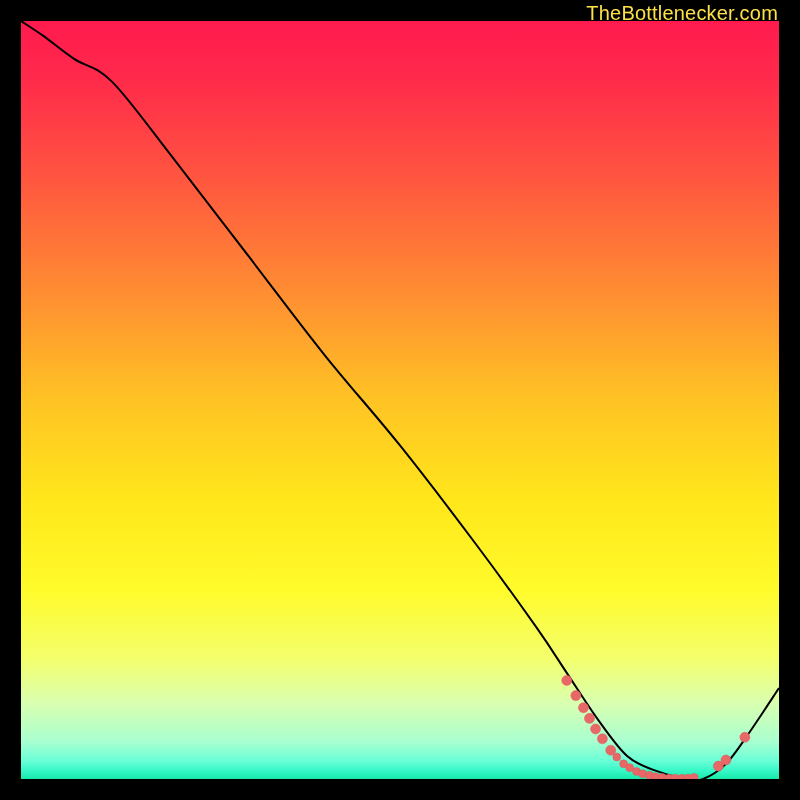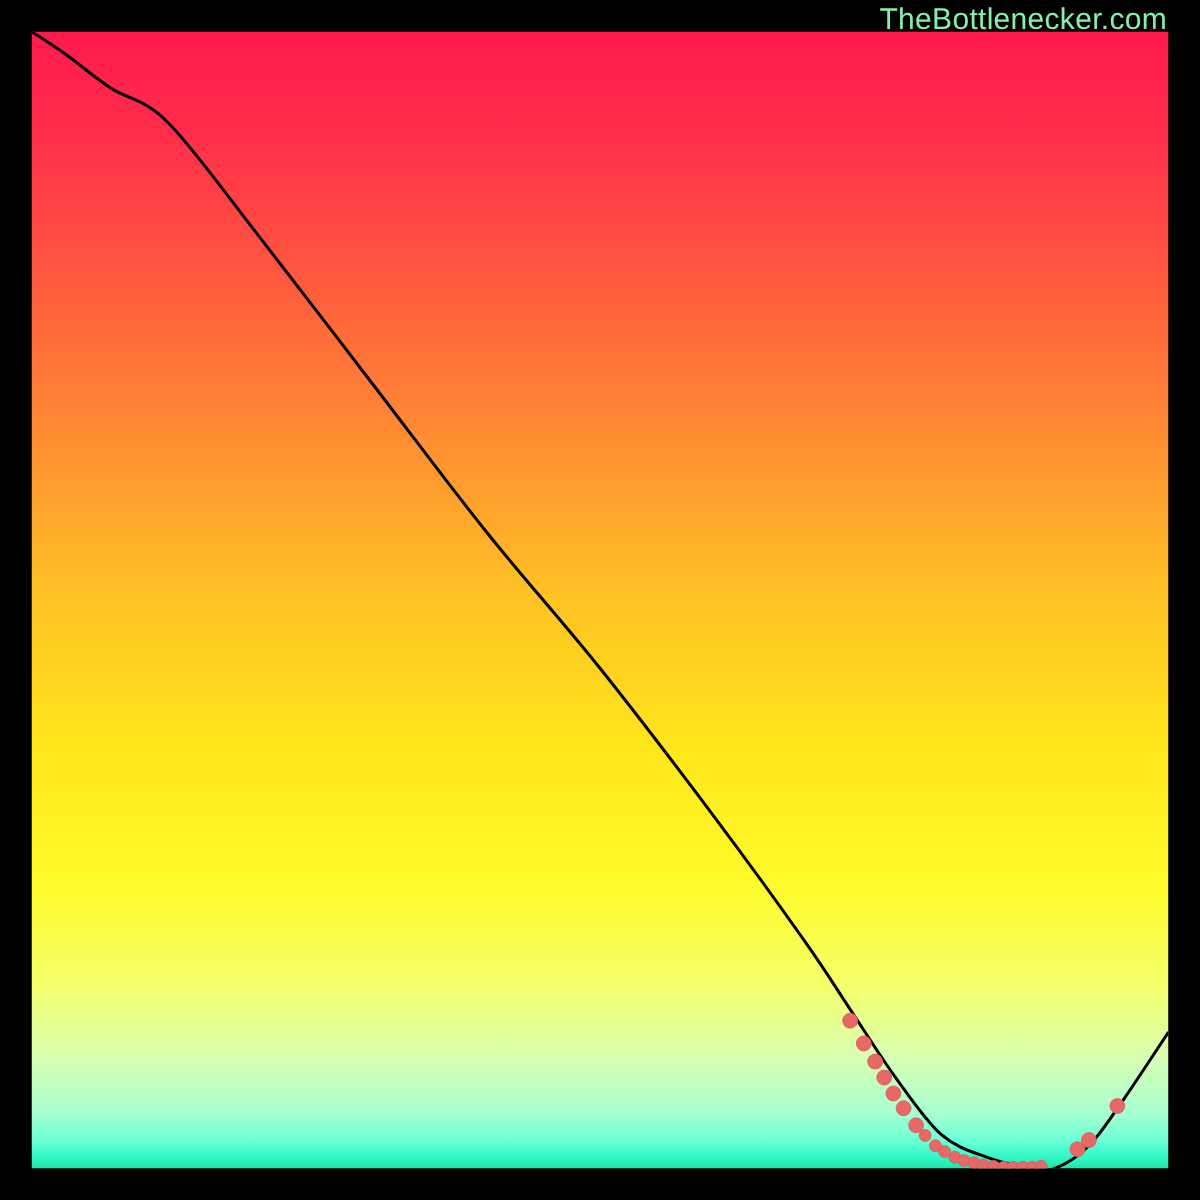--- a/index.html
+++ b/index.html
@@ -16,21 +16,21 @@
     left: 21px;
     top: 21px;
     width: 758px;
     height: 758px;
     background: #000;
   }
   .watermark {
     position: absolute;
     top: 2px;
     right: 22px;
-    color: #86efac;
+    color: #fde047;
     font-size: 20px;
     font-weight: 400;
     letter-spacing: 0.2px;
     font-family: Arial, Helvetica, sans-serif;
   }
   svg {
     display: block;
   }
 </style>
 </head>

